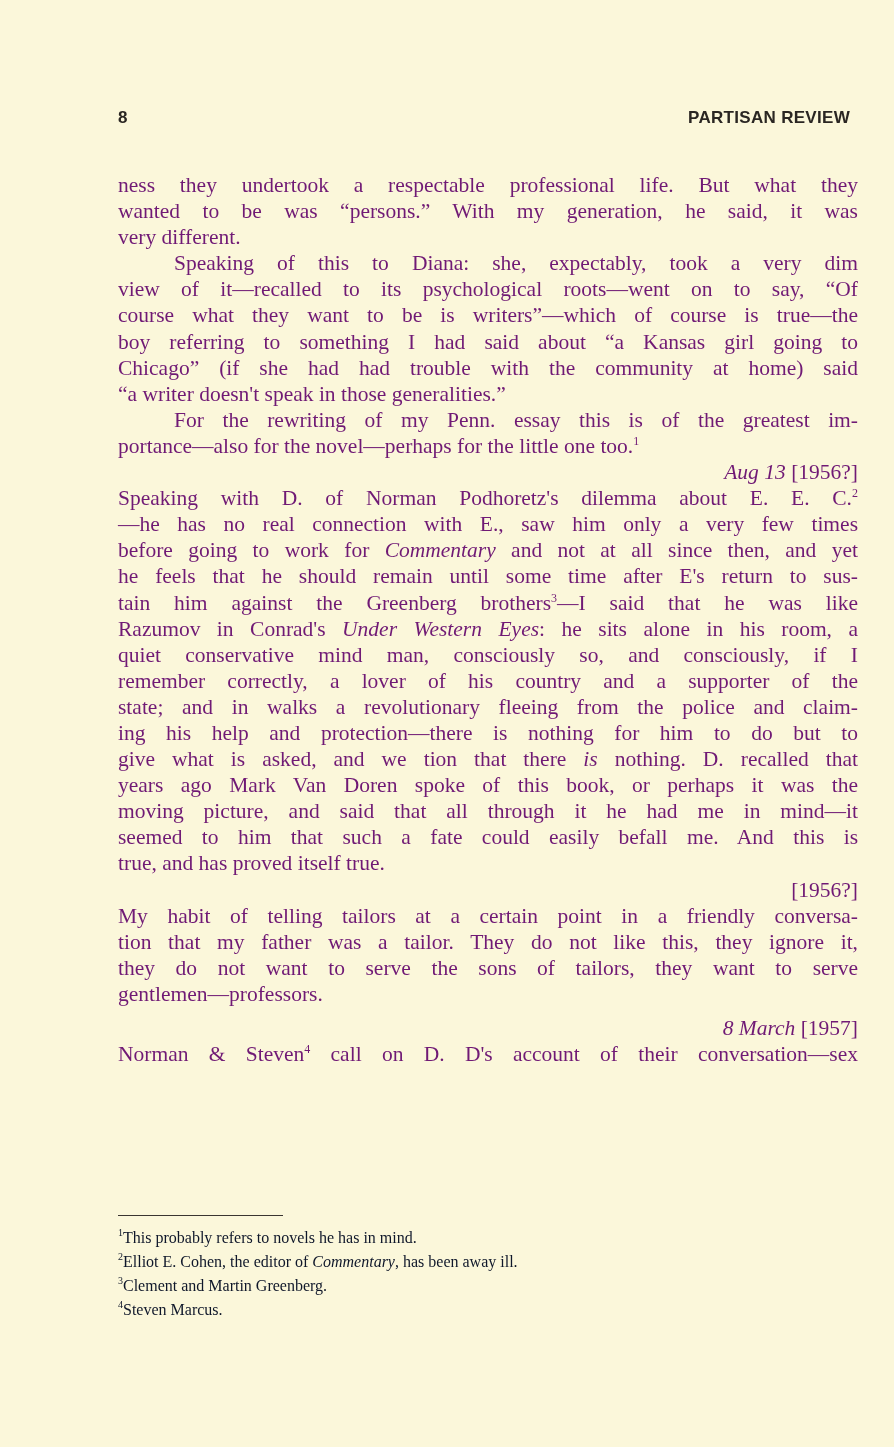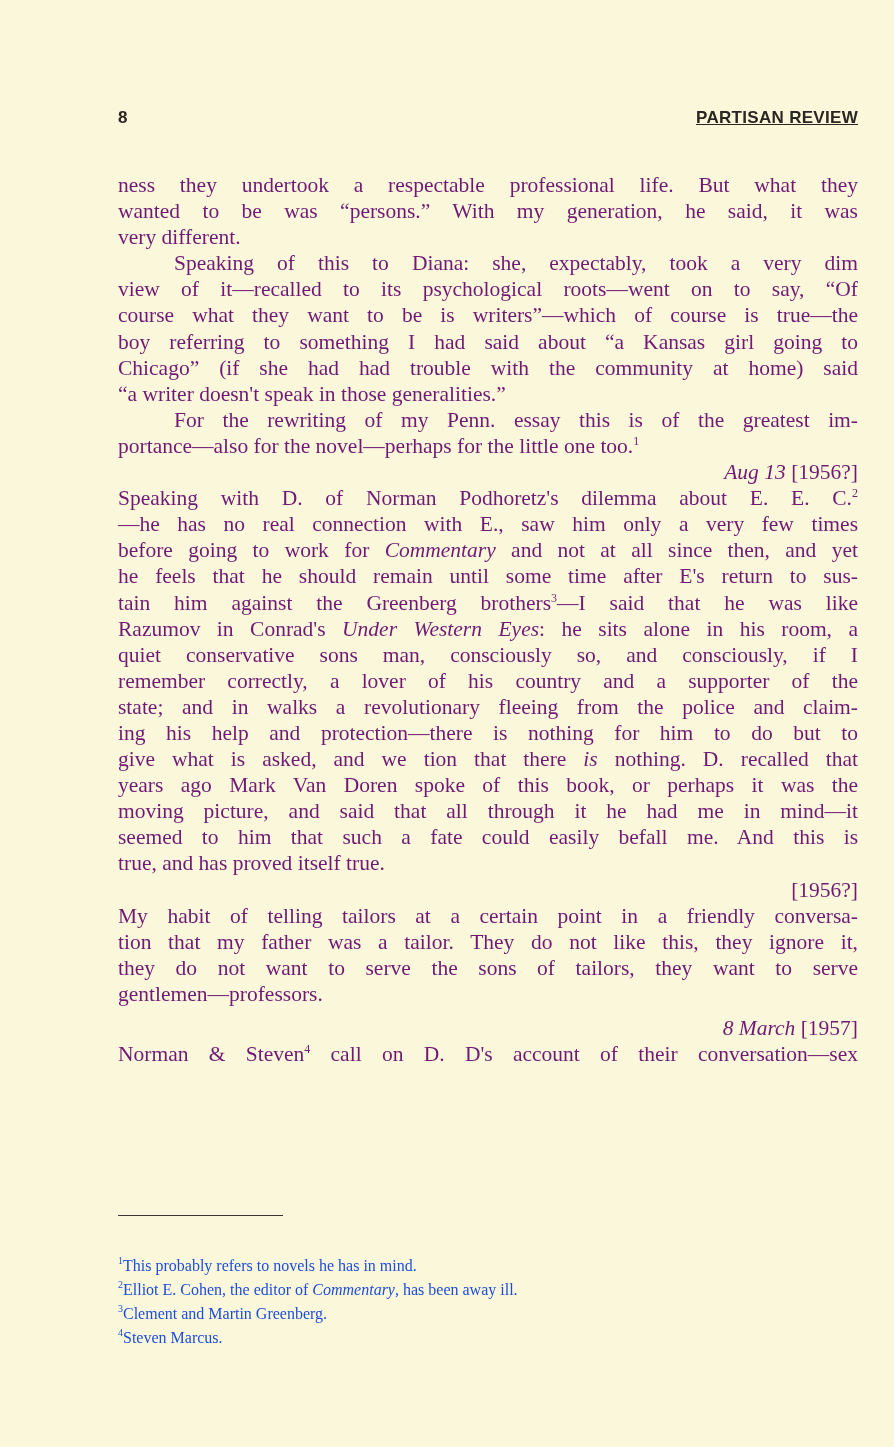--- a/index.html
+++ b/index.html
@@ -32,24 +32,23 @@
       font-size: 17px;
       color: #2a2622;
     }
     .running-head .folio {
       position: absolute;
       left: 0;
       top: 0;
     }
     .running-head .journal {
       position: absolute;
-      right: 0;
+      right: 8px;
       top: 0;
       letter-spacing: 0.3px;
-      text-decoration: underline;
     }
     .body-text {
       position: absolute;
       top: 172px;
       left: 0;
       width: 740px;
       font-family: "Liberation Serif", serif;
       font-size: 21.5px;
       line-height: 26.1px;
       color: #701a75;
@@ -87,27 +86,27 @@
     .footnote-rule {
       position: absolute;
       top: 1215px;
       left: 0;
       width: 165px;
       height: 0;
       border-top: 1.5px solid #3a3530;
     }
     .footnotes {
       position: absolute;
-      top: 1254px;
+      top: 1226px;
       left: 0;
       width: 740px;
       font-family: "Liberation Serif", serif;
       font-size: 16px;
       line-height: 24px;
-      color: #1d4ed8;
+      color: #0f172a;
     }
     .footnote {
       display: block;
       white-space: nowrap;
     }
     .footnote sup {
       font-size: 10px;
       top: 2px;
     }
   </style>
@@ -144,21 +143,21 @@
     </div>
 
     <div>
       <span class="line date"><i>Aug 13</i> <span>[1956?]</span></span>
       <span class="line"><span>Speaking with D. of Norman Podhoretz's dilemma about E. E. C.</span><sup>2</sup></span>
       <span class="line">—he has no real connection with E., saw him only a very few times</span>
       <span class="line"><span>before going to work for</span> <i>Commentary</i> <span>and not at all since then, and yet</span></span>
       <span class="line">he feels that he should remain until some time after E's return to sus-</span>
       <span class="line"><span>tain him against the Greenberg brothers</span><sup>3</sup><span>—I said that he was like</span></span>
       <span class="line"><span>Razumov in Conrad's</span> <i>Under Western Eyes</i><span>: he sits alone in his room, a</span></span>
-      <span class="line">quiet conservative sons man, consciously so, and consciously, if I</span>
+      <span class="line">quiet conservative mind man, consciously so, and consciously, if I</span>
       <span class="line">remember correctly, a lover of his country and a supporter of the</span>
       <span class="line">state; and in walks a revolutionary fleeing from the police and claim-</span>
       <span class="line">ing his help and protection—there is nothing for him to do but to</span>
       <span class="line"><span>give what is asked, and we tion that there</span> <i>is</i> <span>nothing. D. recalled that</span></span>
       <span class="line">years ago Mark Van Doren spoke of this book, or perhaps it was the</span>
       <span class="line">moving picture, and said that all through it he had me in mind—it</span>
       <span class="line">seemed to him that such a fate could easily befall me. And this is</span>
       <span class="line last">true, and has proved itself true.</span>
     </div>
 

